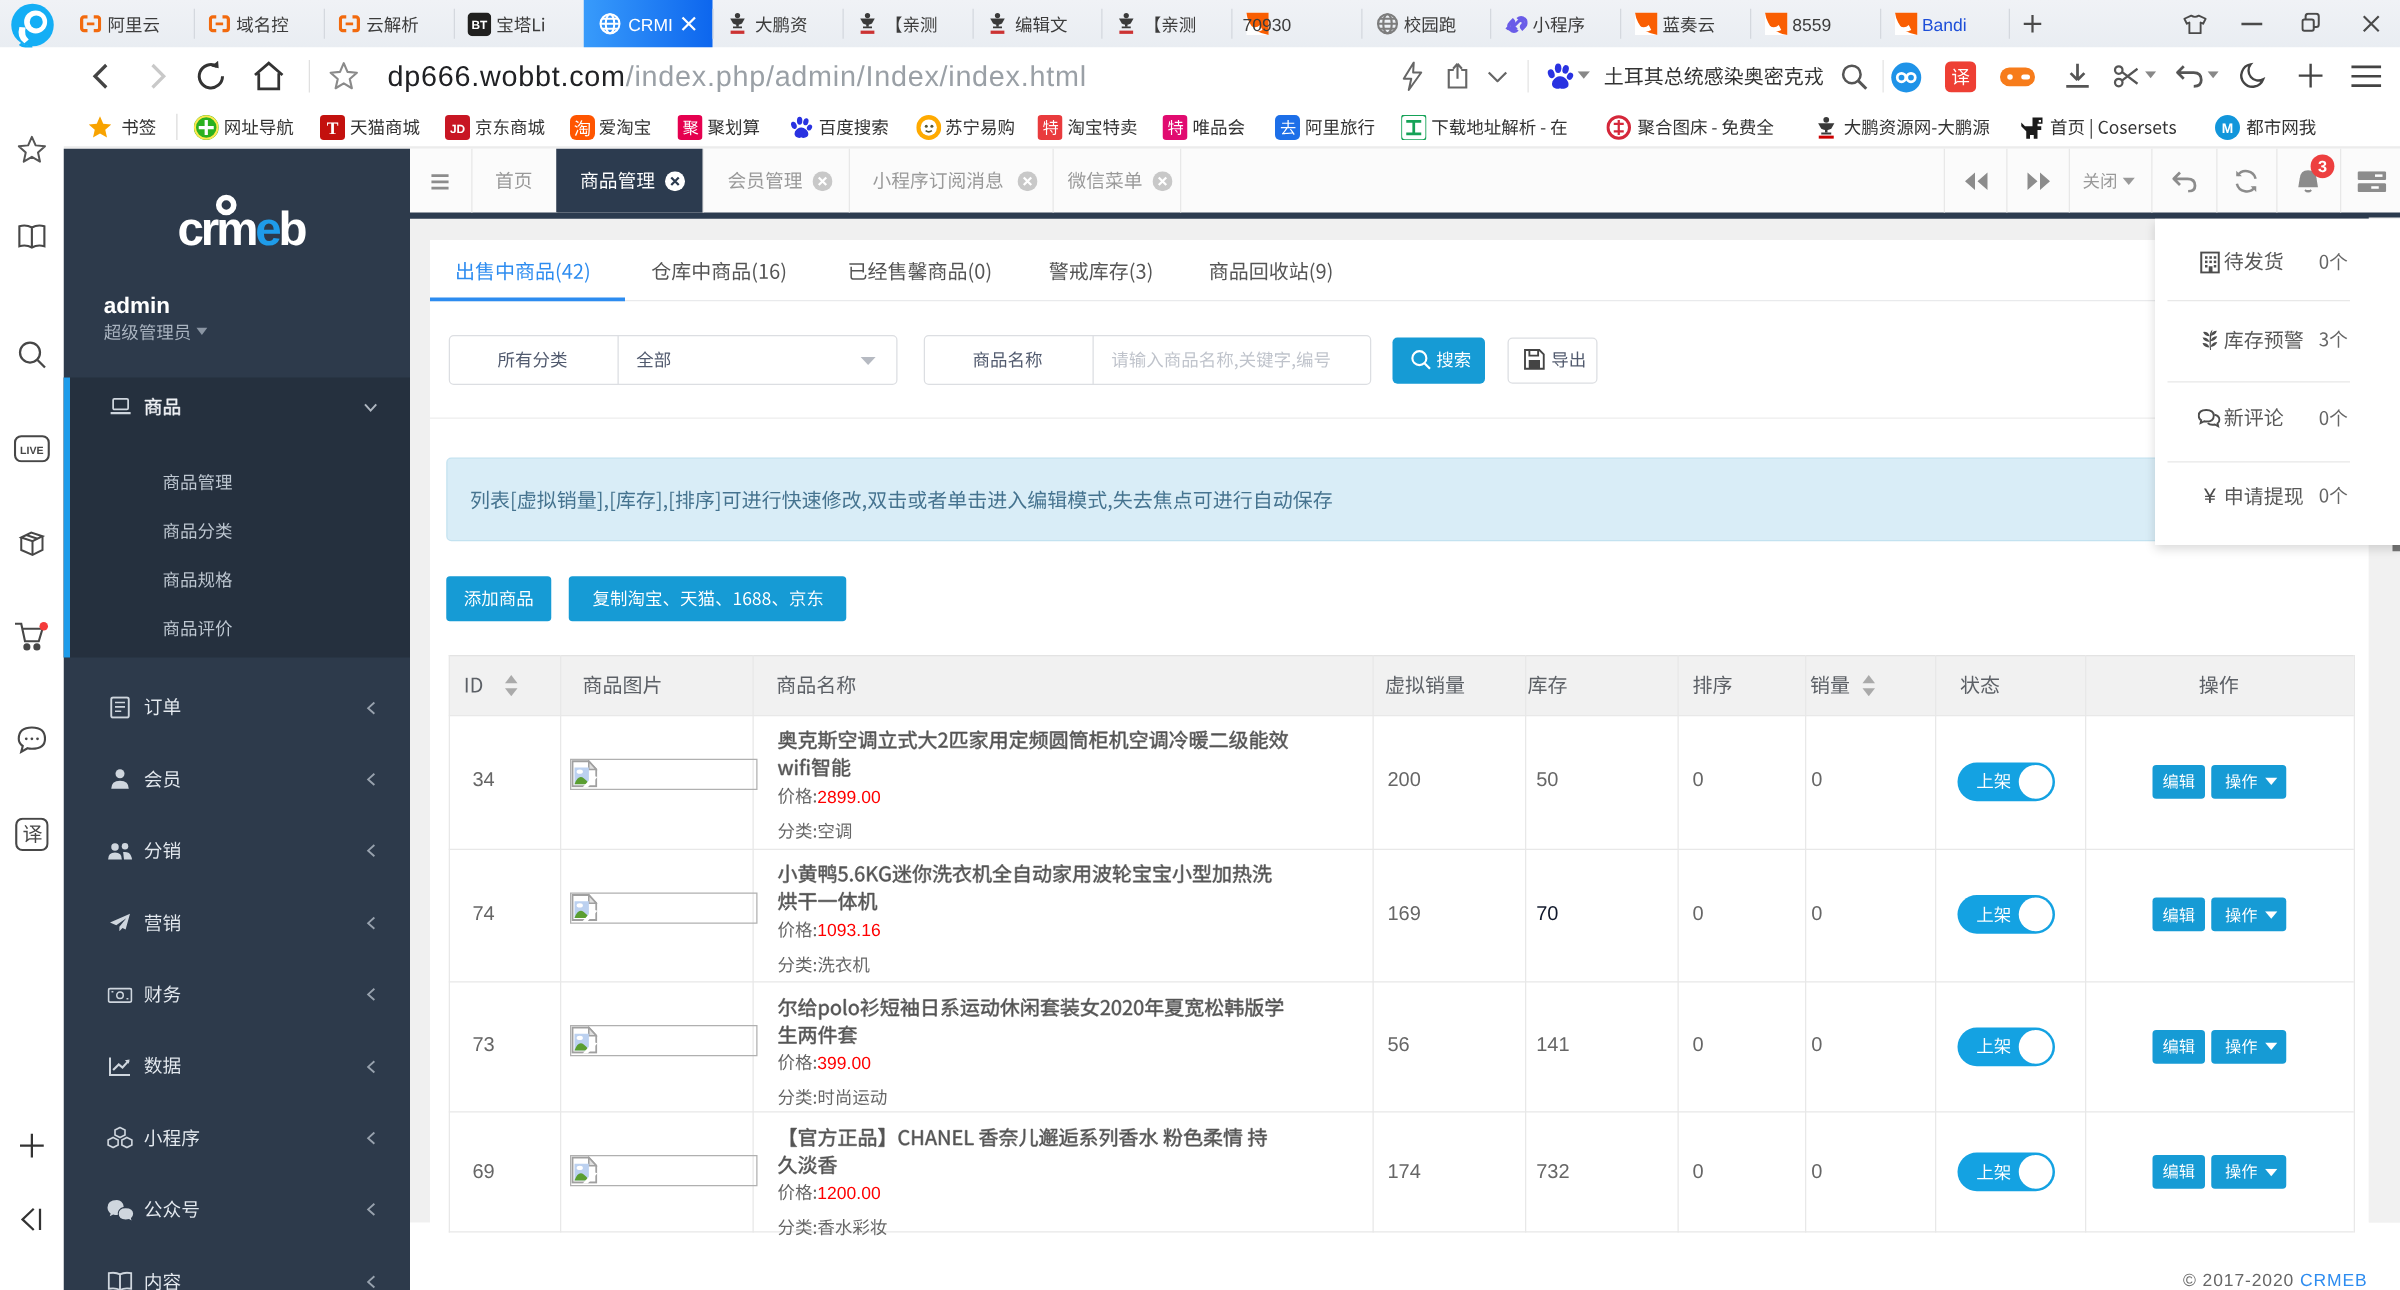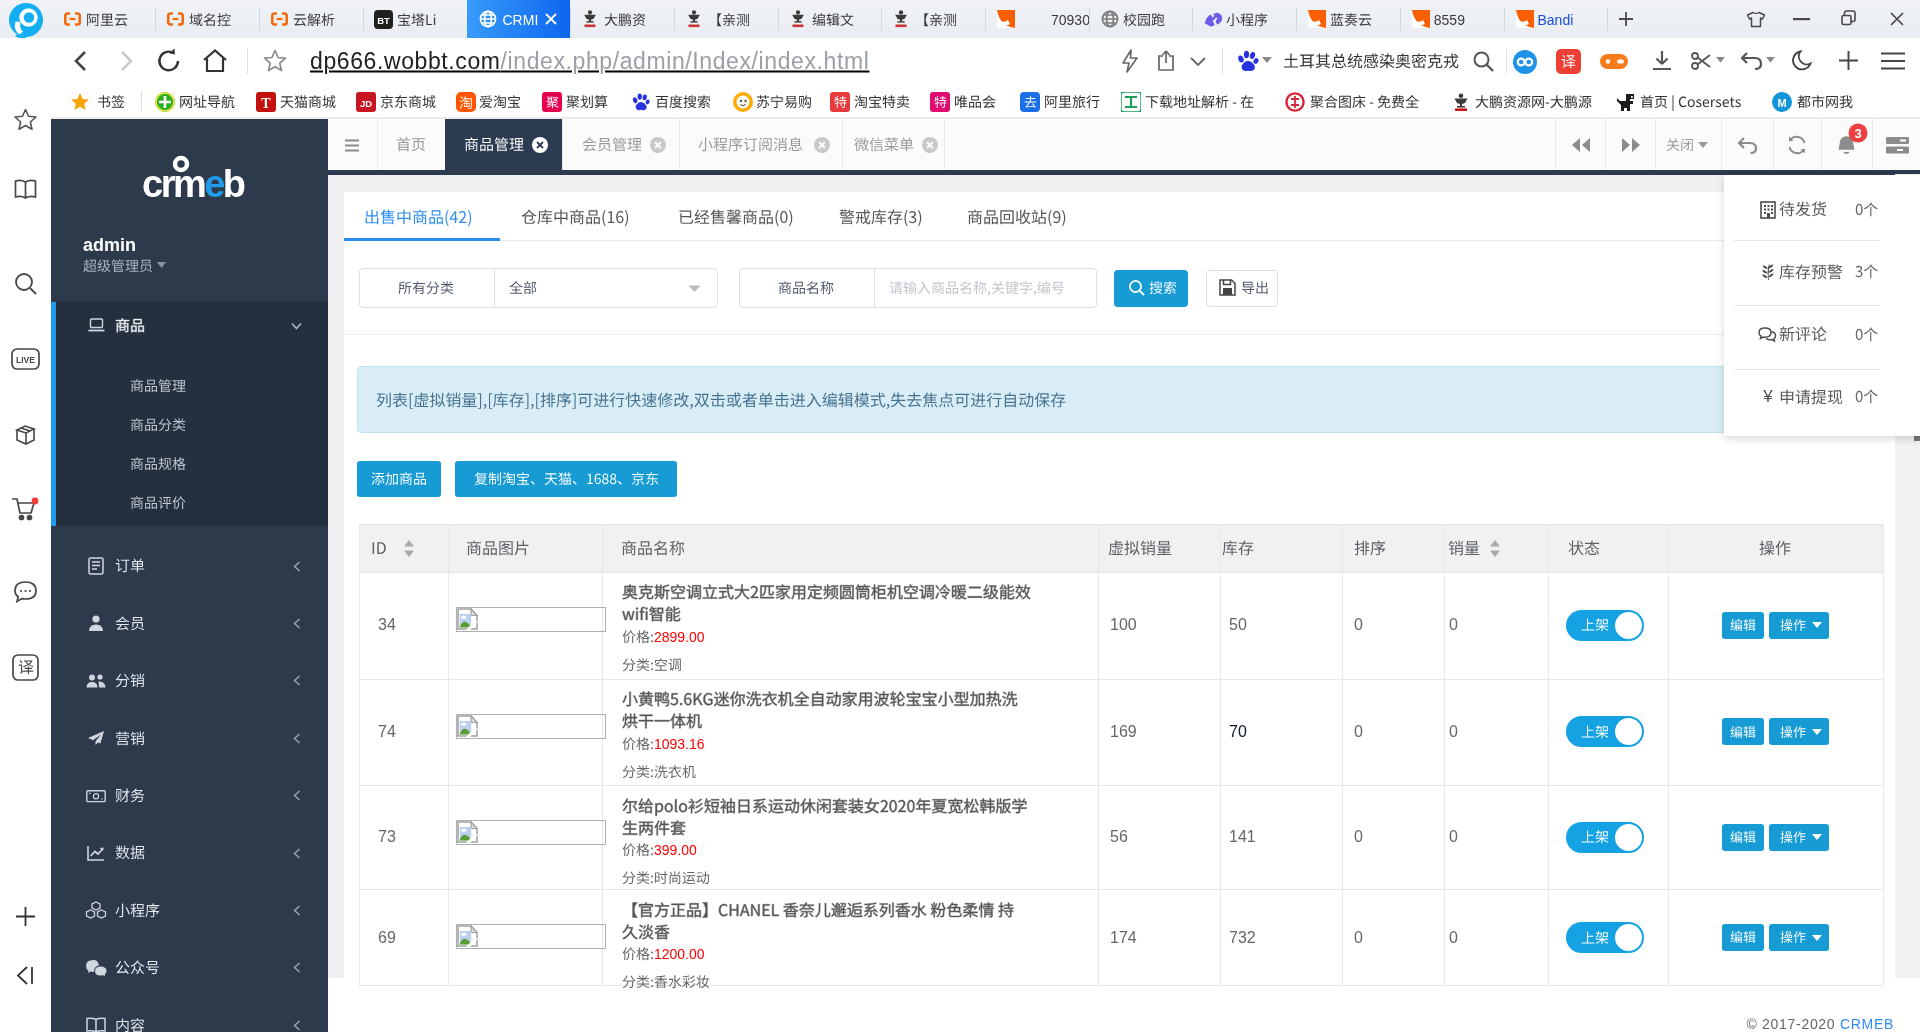--- a/index.html
+++ b/index.html
@@ -455,21 +455,21 @@
       <use href="#g17" transform="translate(14.0 14.0) scale(0.0140)"></use>
       <use href="#g18" transform="translate(28.0 14.0) scale(0.0140)"></use>
     </g>
   </svg>
 <div style="position:absolute;left:985.0000000000001px;top:7px;width:1px;height:24px;background:#d4d8de;"></div>
 <svg style="position:absolute;left:997.0000000000001px;top:10px;" width="18" height="18" viewBox="0 0 18 18">
     <rect width="18" height="18" fill="#fff"></rect>
     <path d="M0 0 H18 V18 Q6 16 2.5 8 Q0.5 4 0 0 Z" fill="#f95e02"></path>
     <path d="M4 11 Q8 13 11 10 L13 14 Q8 16.5 4 14 Z" fill="#fff"></path>
   </svg>
-<div style="position:absolute;left:1051px;top:19.5px;transform:translateY(-50%) ;font:normal 14px 'Liberation Sans',sans-serif;color:#3c3c3c;white-space:nowrap;letter-spacing:normal">70930</div>
+<div style="position:absolute;left:994px;top:19.5px;transform:translateY(-50%) ;font:normal 14px 'Liberation Sans',sans-serif;color:#3c3c3c;white-space:nowrap;letter-spacing:normal">70930</div>
 <div style="position:absolute;left:1088.7px;top:7px;width:1px;height:24px;background:#d4d8de;"></div>
 <svg style="position:absolute;left:1100.7px;top:10px;" width="18" height="18" viewBox="0 0 18 18">
     <g stroke="#7d7d7d" stroke-width="1.7" fill="none">
       <circle cx="9" cy="9" r="7.6"></circle>
       <ellipse cx="9" cy="9" rx="3.4" ry="7.6"></ellipse>
       <path d="M1.6 9h14.8M2.6 5h12.8M2.6 13h12.8"></path>
     </g>
   </svg>
 <svg style="position:absolute;left:1122.7px;top:10.5px;overflow:visible" width="44" height="20">
     <g fill="#3c3c3c">
@@ -545,21 +545,21 @@
     <path d="M23 14 A9.3 9.3 0 1 1 18.6 6.1" fill="none" stroke="#333" stroke-width="2.4"></path>
     <path d="M19.5 1.5 L19.9 7.6 L14 6.2 Z" fill="#333"></path>
   </svg>
 <svg style="position:absolute;left:200px;top:46px;" width="30" height="30" viewBox="0 0 30 30">
     <path d="M4 14 L15 4.5 L26 14 M7 12.5 V25 H23 V12.5" fill="none" stroke="#333" stroke-width="2.2"></path>
   </svg>
 <div style="position:absolute;left:247px;top:48px;width:1px;height:26px;background:#e0e0e0;"></div>
 <svg style="position:absolute;left:262px;top:48px;" width="26" height="26" viewBox="0 0 26 26">
     <path d="M13 2.5 L16 9.5 L23.5 10.2 L17.8 15.2 L19.5 22.6 L13 18.7 L6.5 22.6 L8.2 15.2 L2.5 10.2 L10 9.5 Z" fill="none" stroke="#8a8a8a" stroke-width="1.7" stroke-linejoin="round"></path>
   </svg>
-<div style="position:absolute;left:310px;top:61px;transform:translateY(-50%);font:23px 'Liberation Sans',sans-serif;letter-spacing:0.6px;white-space:nowrap;text-decoration:underline;"><span style="color:#202124">dp666.wobbt.com</span><span style="color:#9aa0a6">/index.php/admin/Index/index.html</span></div>
+<div style="position:absolute;left:310px;top:61px;transform:translateY(-50%);font:23px 'Liberation Sans',sans-serif;letter-spacing:0.6px;white-space:nowrap;"><span style="color:#202124">dp666.wobbt.com</span><span style="color:#9aa0a6">/index.php/admin/Index/index.html</span></div>
 <svg style="position:absolute;left:1119px;top:49px;" width="22" height="24" viewBox="0 0 22 24">
     <path d="M12 1 L4 14 H10 L8 23 L18 9 H11.5 Z" fill="none" stroke="#666" stroke-width="1.6" stroke-linejoin="round"></path>
   </svg>
 <svg style="position:absolute;left:1155px;top:50px;" width="22" height="22" viewBox="0 0 22 22">
     <path d="M8 6 H4 V20 H18 V6 H14 M11 1 V13 M11 1 L7.5 5 M11 1 L14.5 5" fill="none" stroke="#666" stroke-width="1.7"></path>
   </svg>
 <svg style="position:absolute;left:1190px;top:56px;" width="16" height="10" viewBox="0 0 16 10">
     <path d="M1 2 L8 9 L15 2" fill="none" stroke="#666" stroke-width="1.8"></path>
   </svg>
 <div style="position:absolute;left:1222px;top:48px;width:1px;height:26px;background:#e3e3e3;"></div>
@@ -1625,21 +1625,21 @@
 <div style="position:absolute;left:653.892px;top:637px;transform:translateY(-50%) ;font:normal 14px 'Liberation Sans',sans-serif;color:#f00;white-space:nowrap;letter-spacing:normal">2899.00</div>
 <svg style="position:absolute;left:622.0px;top:656.0px;overflow:visible" width="62" height="20">
     <g fill="#666">
       <use href="#g105" transform="translate(0.0 14.0) scale(0.0140)"></use>
       <use href="#g106" transform="translate(14.0 14.0) scale(0.0140)"></use>
       <use href="#g225" transform="translate(28.0 14.0) scale(0.0140)"></use>
       <use href="#g205" transform="translate(31.9 14.0) scale(0.0140)"></use>
       <use href="#g206" transform="translate(45.9 14.0) scale(0.0140)"></use>
     </g>
   </svg>
-<div style="position:absolute;left:1110px;top:625.3px;transform:translateY(-50%) ;font:normal 16px 'Liberation Sans',sans-serif;color:#666;white-space:nowrap;letter-spacing:normal">100</div>
+<div style="position:absolute;left:1110px;top:625.3px;transform:translateY(-50%) ;font:normal 16px 'Liberation Sans',sans-serif;color:#666;white-space:nowrap;letter-spacing:normal">200</div>
 <div style="position:absolute;left:1229px;top:625.3px;transform:translateY(-50%) ;font:normal 16px 'Liberation Sans',sans-serif;color:#666;white-space:nowrap;letter-spacing:normal">50</div>
 <div style="position:absolute;left:1354px;top:625.3px;transform:translateY(-50%) ;font:normal 16px 'Liberation Sans',sans-serif;color:#666;white-space:nowrap;letter-spacing:normal">0</div>
 <div style="position:absolute;left:1449px;top:625.3px;transform:translateY(-50%) ;font:normal 16px 'Liberation Sans',sans-serif;color:#666;white-space:nowrap;letter-spacing:normal">0</div>
 <div style="position:absolute;left:1566px;top:609.8px;width:78px;height:31px;background:#14a2e2;border-radius:16px;"></div>
 <svg style="position:absolute;left:1581.0px;top:616.3px;overflow:visible" width="30" height="20">
     <g fill="#fff">
       <use href="#g226" transform="translate(0.0 14.0) scale(0.0140)"></use>
       <use href="#g227" transform="translate(14.0 14.0) scale(0.0140)"></use>
     </g>
   </svg>

